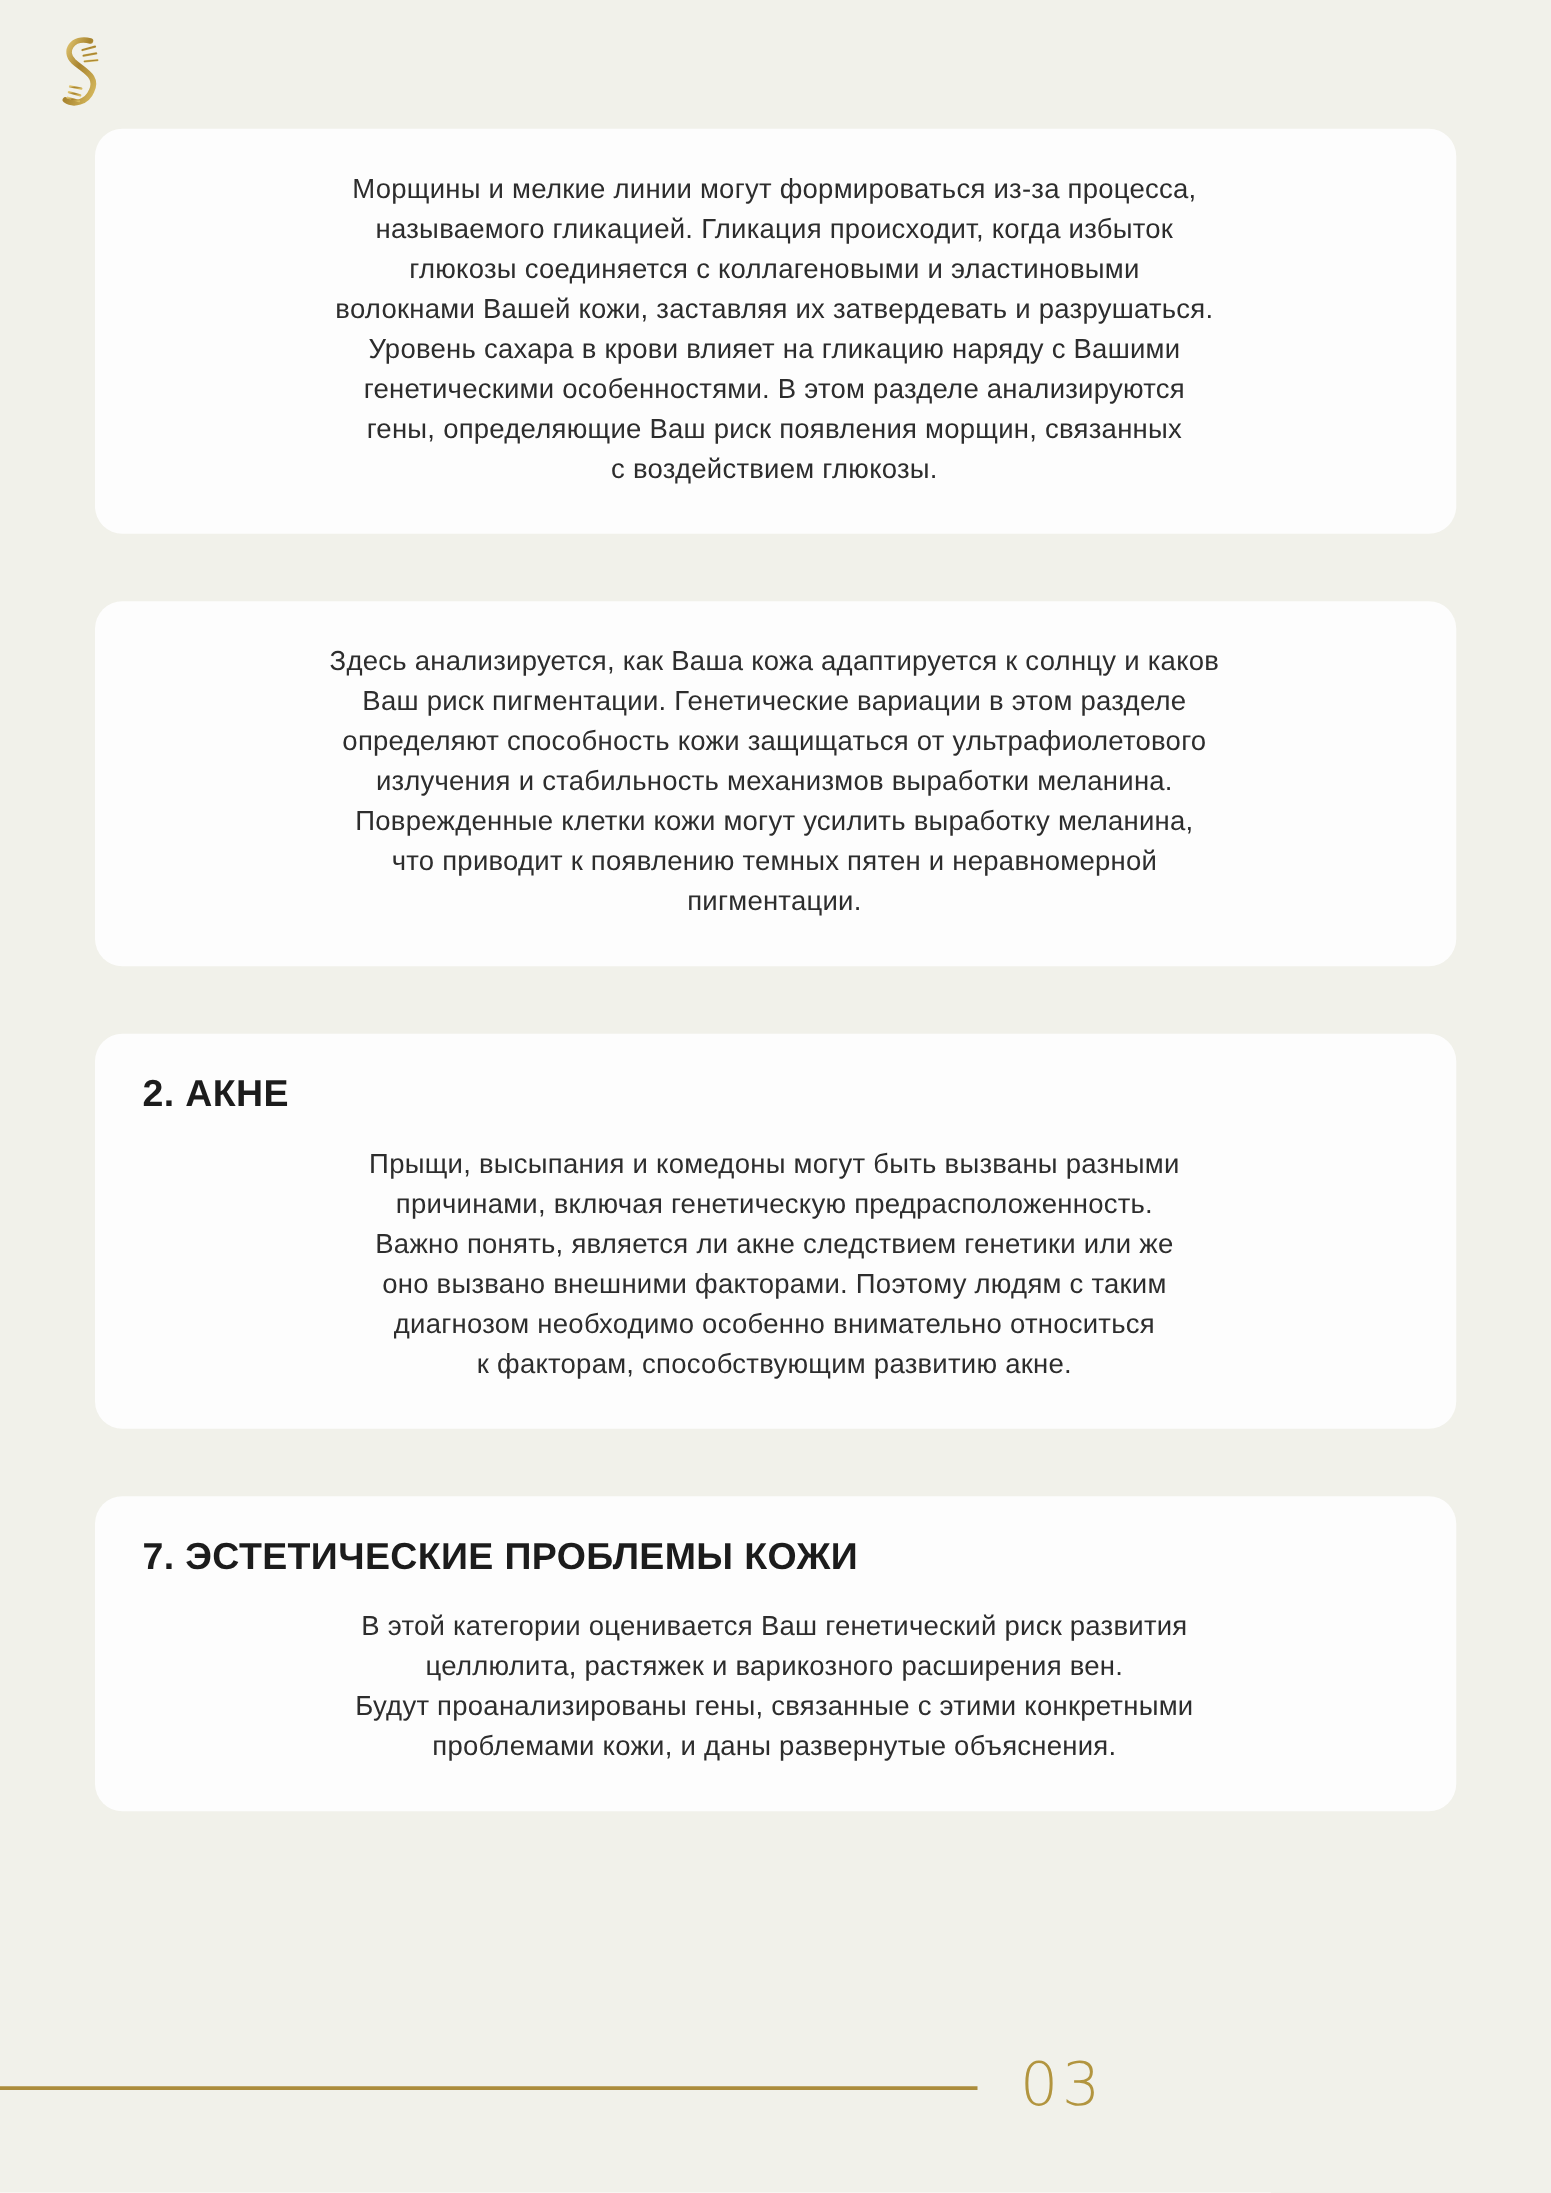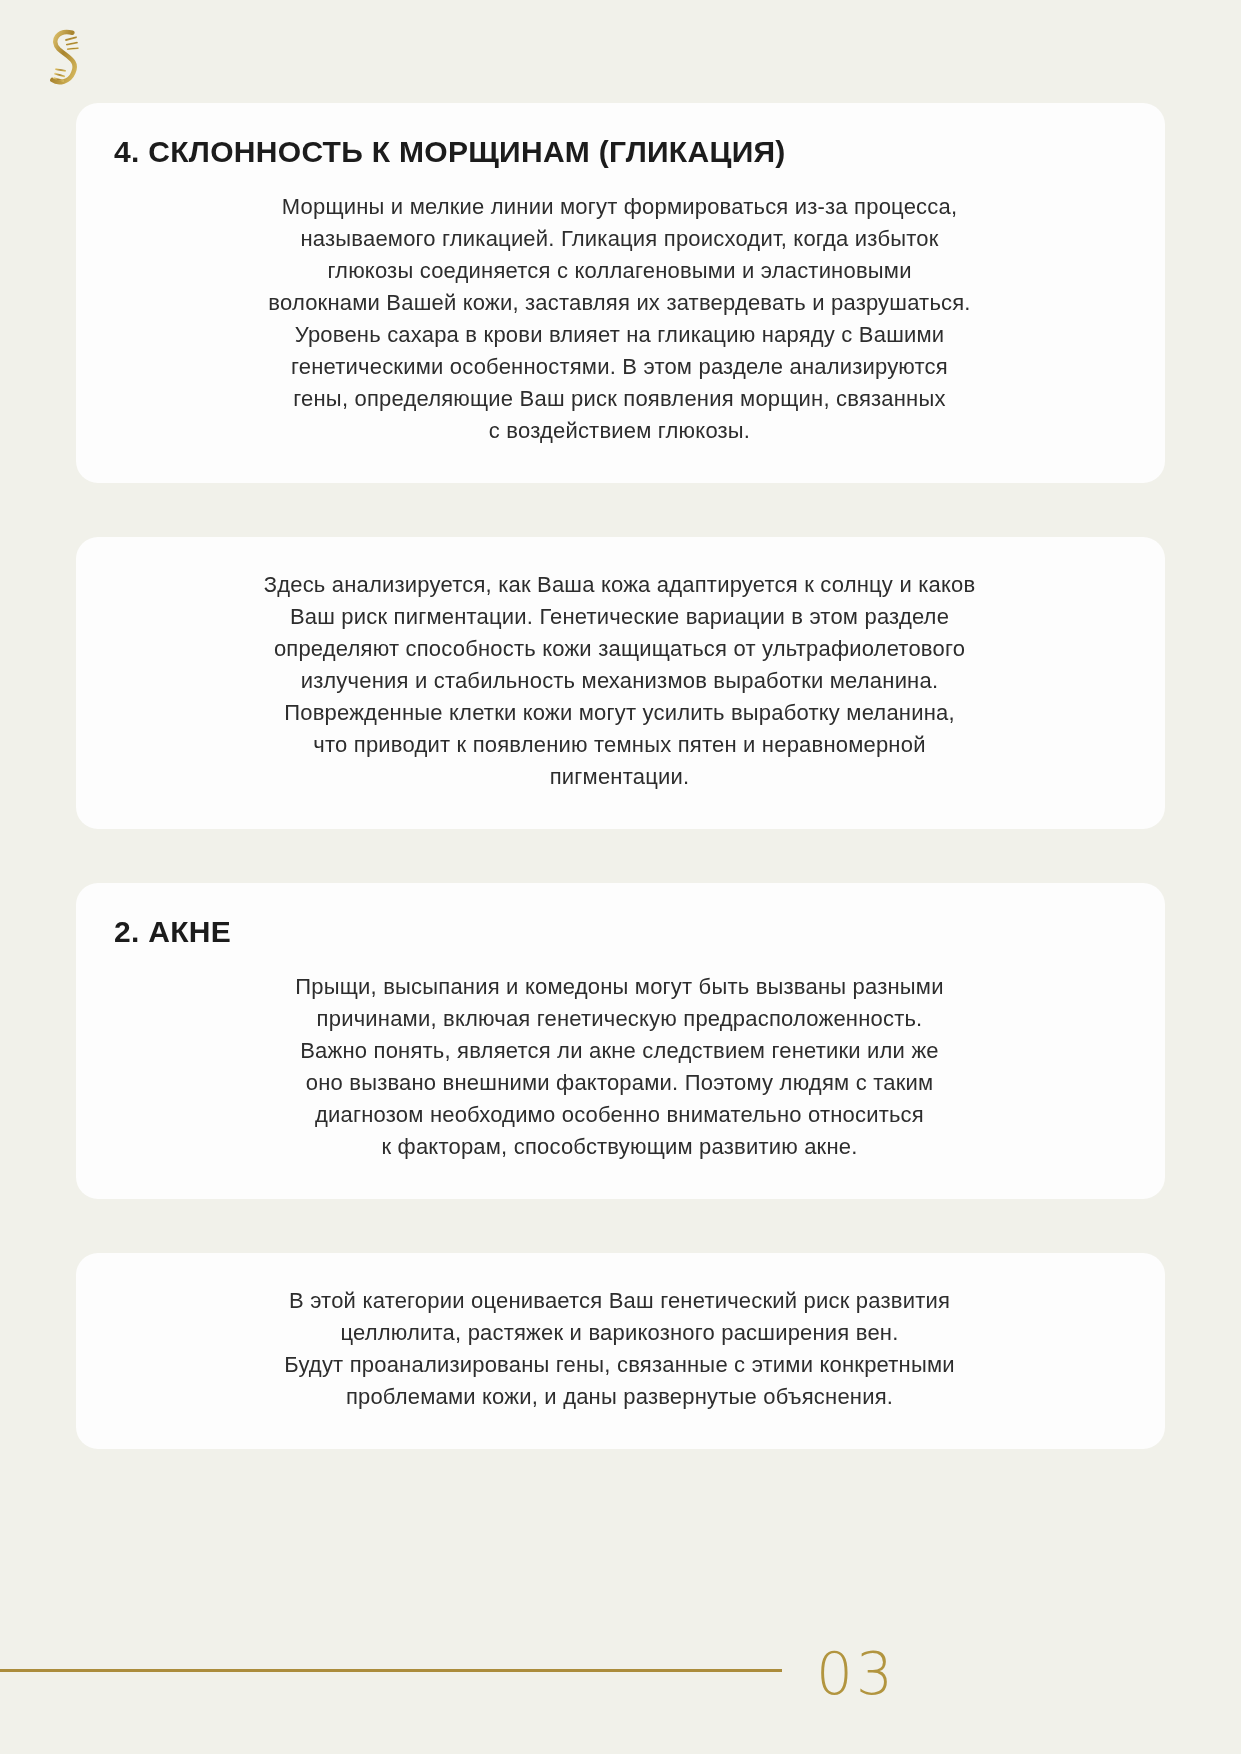--- a/index.html
+++ b/index.html
@@ -49,21 +49,21 @@
     top:1669px;
     left:0;
     width:782px;
     height:3px;
     background:#ab8c3c;
   }
   .page-number{
     position:absolute;
     top:1640px;
     left:816px;
-    font-size:58px;
+    font-size:48px;
     font-weight:300;
     color:#b2953f;
     letter-spacing:3px;
     font-family:"DejaVu Sans", sans-serif;
   }
 </style>
 </head>
 <body>
 
 <div class="page">
@@ -85,21 +85,20 @@
         <line x1="11" y1="45" x2="21" y2="47"></line>
         <line x1="10" y1="50" x2="20" y2="53"></line>
         <line x1="9" y1="55" x2="19" y2="58"></line>
       </g>
     </svg>
   </div>
 
   <div class="content">
 
     <section class="card">
-      <h2>4. СКЛОННОСТЬ К МОРЩИНАМ (ГЛИКАЦИЯ)</h2>
       <p>Морщины и мелкие линии могут формироваться из-за процесса,
 называемого гликацией. Гликация происходит, когда избыток
 глюкозы соединяется с коллагеновыми и эластиновыми
 волокнами Вашей кожи, заставляя их затвердевать и разрушаться.
 Уровень сахара в крови влияет на гликацию наряду с Вашими
 генетическими особенностями. В этом разделе анализируются
 гены, определяющие Ваш риск появления морщин, связанных
 с воздействием глюкозы.</p>
     </section>
 
@@ -117,20 +116,21 @@
       <h2>2. АКНЕ</h2>
       <p>Прыщи, высыпания и комедоны могут быть вызваны разными
 причинами, включая генетическую предрасположенность.
 Важно понять, является ли акне следствием генетики или же
 оно вызвано внешними факторами. Поэтому людям с таким
 диагнозом необходимо особенно внимательно относиться
 к факторам, способствующим развитию акне.</p>
     </section>
 
     <section class="card">
+      <h2>7. ЭСТЕТИЧЕСКИЕ ПРОБЛЕМЫ КОЖИ</h2>
       <p>В этой категории оценивается Ваш генетический риск развития
 целлюлита, растяжек и варикозного расширения вен.
 Будут проанализированы гены, связанные с этими конкретными
 проблемами кожи, и даны развернутые объяснения.</p>
     </section>
 
   </div>
 
   <div class="footer-line"></div>
   <div class="page-number">03</div>

